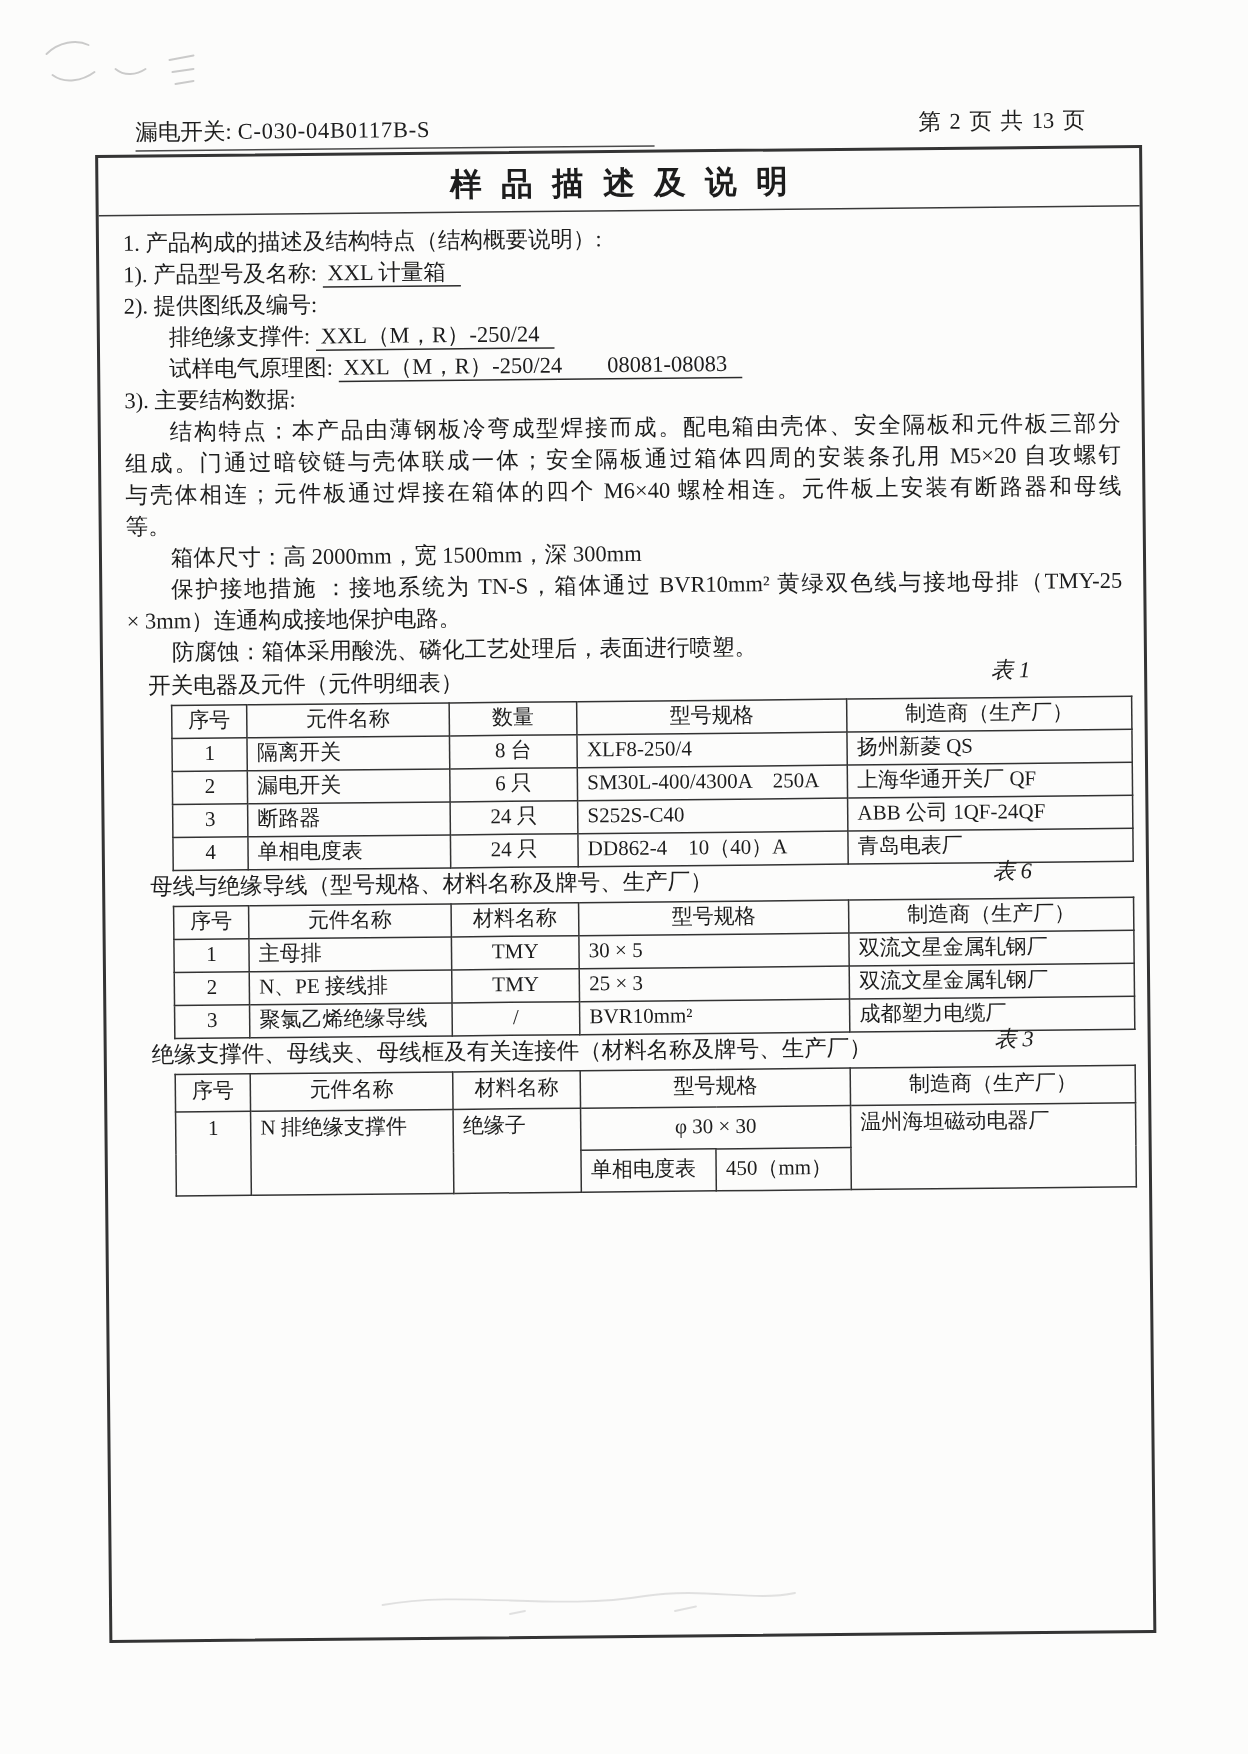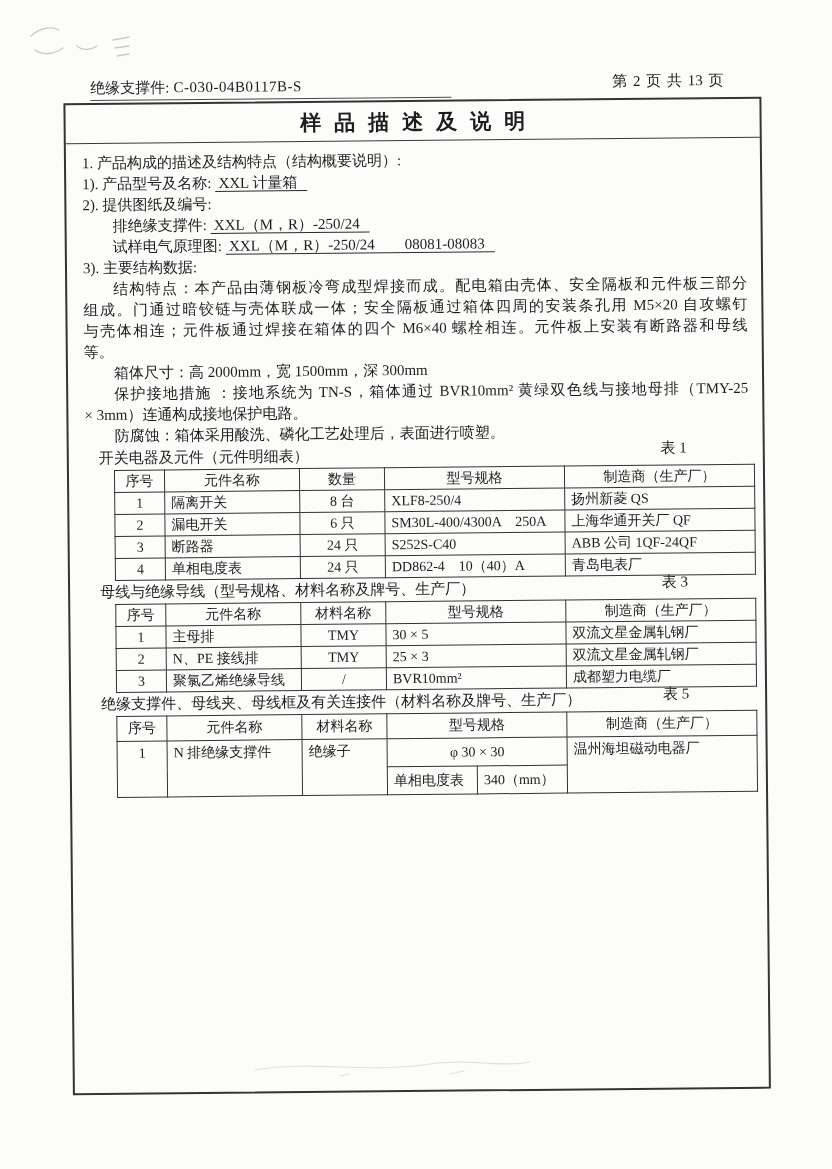--- a/index.html
+++ b/index.html
@@ -19,21 +19,21 @@
   .title{height:38px;line-height:40px;text-align:center;font-size:21px;font-weight:bold;
     letter-spacing:13px;padding-left:13px;border-bottom:1px solid #3a3a3a;}
   .content{padding:9px 14px 0 16px;font-size:15px;line-height:21px;}
   .ln{min-height:21px;}
   .ind{padding-left:30px;}
   .p2{text-indent:30px;}
   .j{text-align:justify;text-align-last:justify;}
   .u{border-bottom:1px solid #2c2c2c;padding:0 10px 0 3px;margin-left:4px;white-space:pre;}
   .caprow{display:flex;justify-content:space-between;align-items:flex-end;
     margin:1px 62px 1px 14px;height:21px;}
-  .tlab{transform:translateY(-5px);white-space:nowrap;}
+  .tlab{transform:translateY(-5px);white-space:nowrap;font-style:italic;}
   table.tbl{border-collapse:collapse;table-layout:fixed;width:640px;margin-left:29px;
     font-size:14px;line-height:16px;}
   table.tbl th,table.tbl td{border:1px solid #333;padding:1px 6px;font-weight:normal;
     overflow:hidden;white-space:nowrap;}
   table.tbl th{text-align:center;height:19px;}
   table.tbl td{height:19px;}
   .tc{text-align:center;}
   .tl{text-align:left;}
   table.t3 td{height:25px;}
   table.t3 .vtop{vertical-align:top;padding-top:4px;}
@@ -54,21 +54,21 @@
 <svg class="smudge" style="left:250px;top:1050px;" width="290" height="32" viewBox="0 0 290 32">
   <g fill="none" stroke="#c6c6c6" stroke-width="1.2" opacity="0.5" stroke-linecap="round">
     <path d="M5,20 C60,10 120,24 180,14 C220,8 252,18 280,12"></path>
     <path d="M90,26 l10,-2 M200,24 l14,-3"></path>
   </g>
 </svg>
 
 <div class="sheet">
 
   <div class="report">
-    <span>绝缘支撑件:</span><span class="rv">C-030-04B0117B-S</span>
+    <span>漏电开关:</span><span class="rv">C-030-04B0117B-S</span>
   </div>
   <div class="pageind">第 2 页 共 13 页</div>
 
   <div class="box">
     <div class="title">样品描述及说明</div>
 
     <div class="content">
       <div class="ln">1. 产品构成的描述及结构特点（结构概要说明）:</div>
 
       <div class="ln">
@@ -145,21 +145,21 @@
           <td class="tl">单相电度表</td>
           <td class="tc">24 只</td>
           <td class="tl">DD862-4　10（40）A</td>
           <td class="tl">青岛电表厂</td>
         </tr>
       </tbody>
         </table>
 
       <div class="caprow">
         <span>母线与绝缘导线（型号规格、材料名称及牌号、生产厂）</span>
-        <span class="tlab">表 3</span>
+        <span class="tlab">表 6</span>
       </div>
       <table class="tbl">
         <colgroup>
             <col style="width:50px">
             <col style="width:135px">
             <col style="width:85px">
             <col style="width:180px">
             <col style="width:190px">
           </colgroup>
         <tbody>
@@ -189,21 +189,21 @@
           <td class="tl">聚氯乙烯绝缘导线</td>
           <td class="tc">/</td>
           <td class="tl">BVR10mm²</td>
           <td class="tl">成都塑力电缆厂</td>
         </tr>
       </tbody>
         </table>
 
       <div class="caprow">
         <span>绝缘支撑件、母线夹、母线框及有关连接件（材料名称及牌号、生产厂）</span>
-        <span class="tlab">表 5</span>
+        <span class="tlab">表 3</span>
       </div>
       <table class="tbl t3">
         <colgroup>
             <col style="width:50px">
             <col style="width:135px">
             <col style="width:85px">
             <col style="width:90px">
             <col style="width:90px">
             <col style="width:190px">
           </colgroup>
@@ -217,20 +217,20 @@
         </tr>
         <tr>
           <td class="tc vtop" rowspan="2">1</td>
           <td class="tl vtop" rowspan="2">N 排绝缘支撑件</td>
           <td class="tl vtop" rowspan="2">绝缘子</td>
           <td class="tc" colspan="2">φ 30 × 30</td>
           <td class="tl vtop" rowspan="2">温州海坦磁动电器厂</td>
         </tr>
         <tr>
           <td class="tl">单相电度表</td>
-          <td class="tl">340（mm）</td>
+          <td class="tl">450（mm）</td>
         </tr>
       </tbody>
         </table>
 
     </div>
   </div>
 </div>
 
 </body></html>

